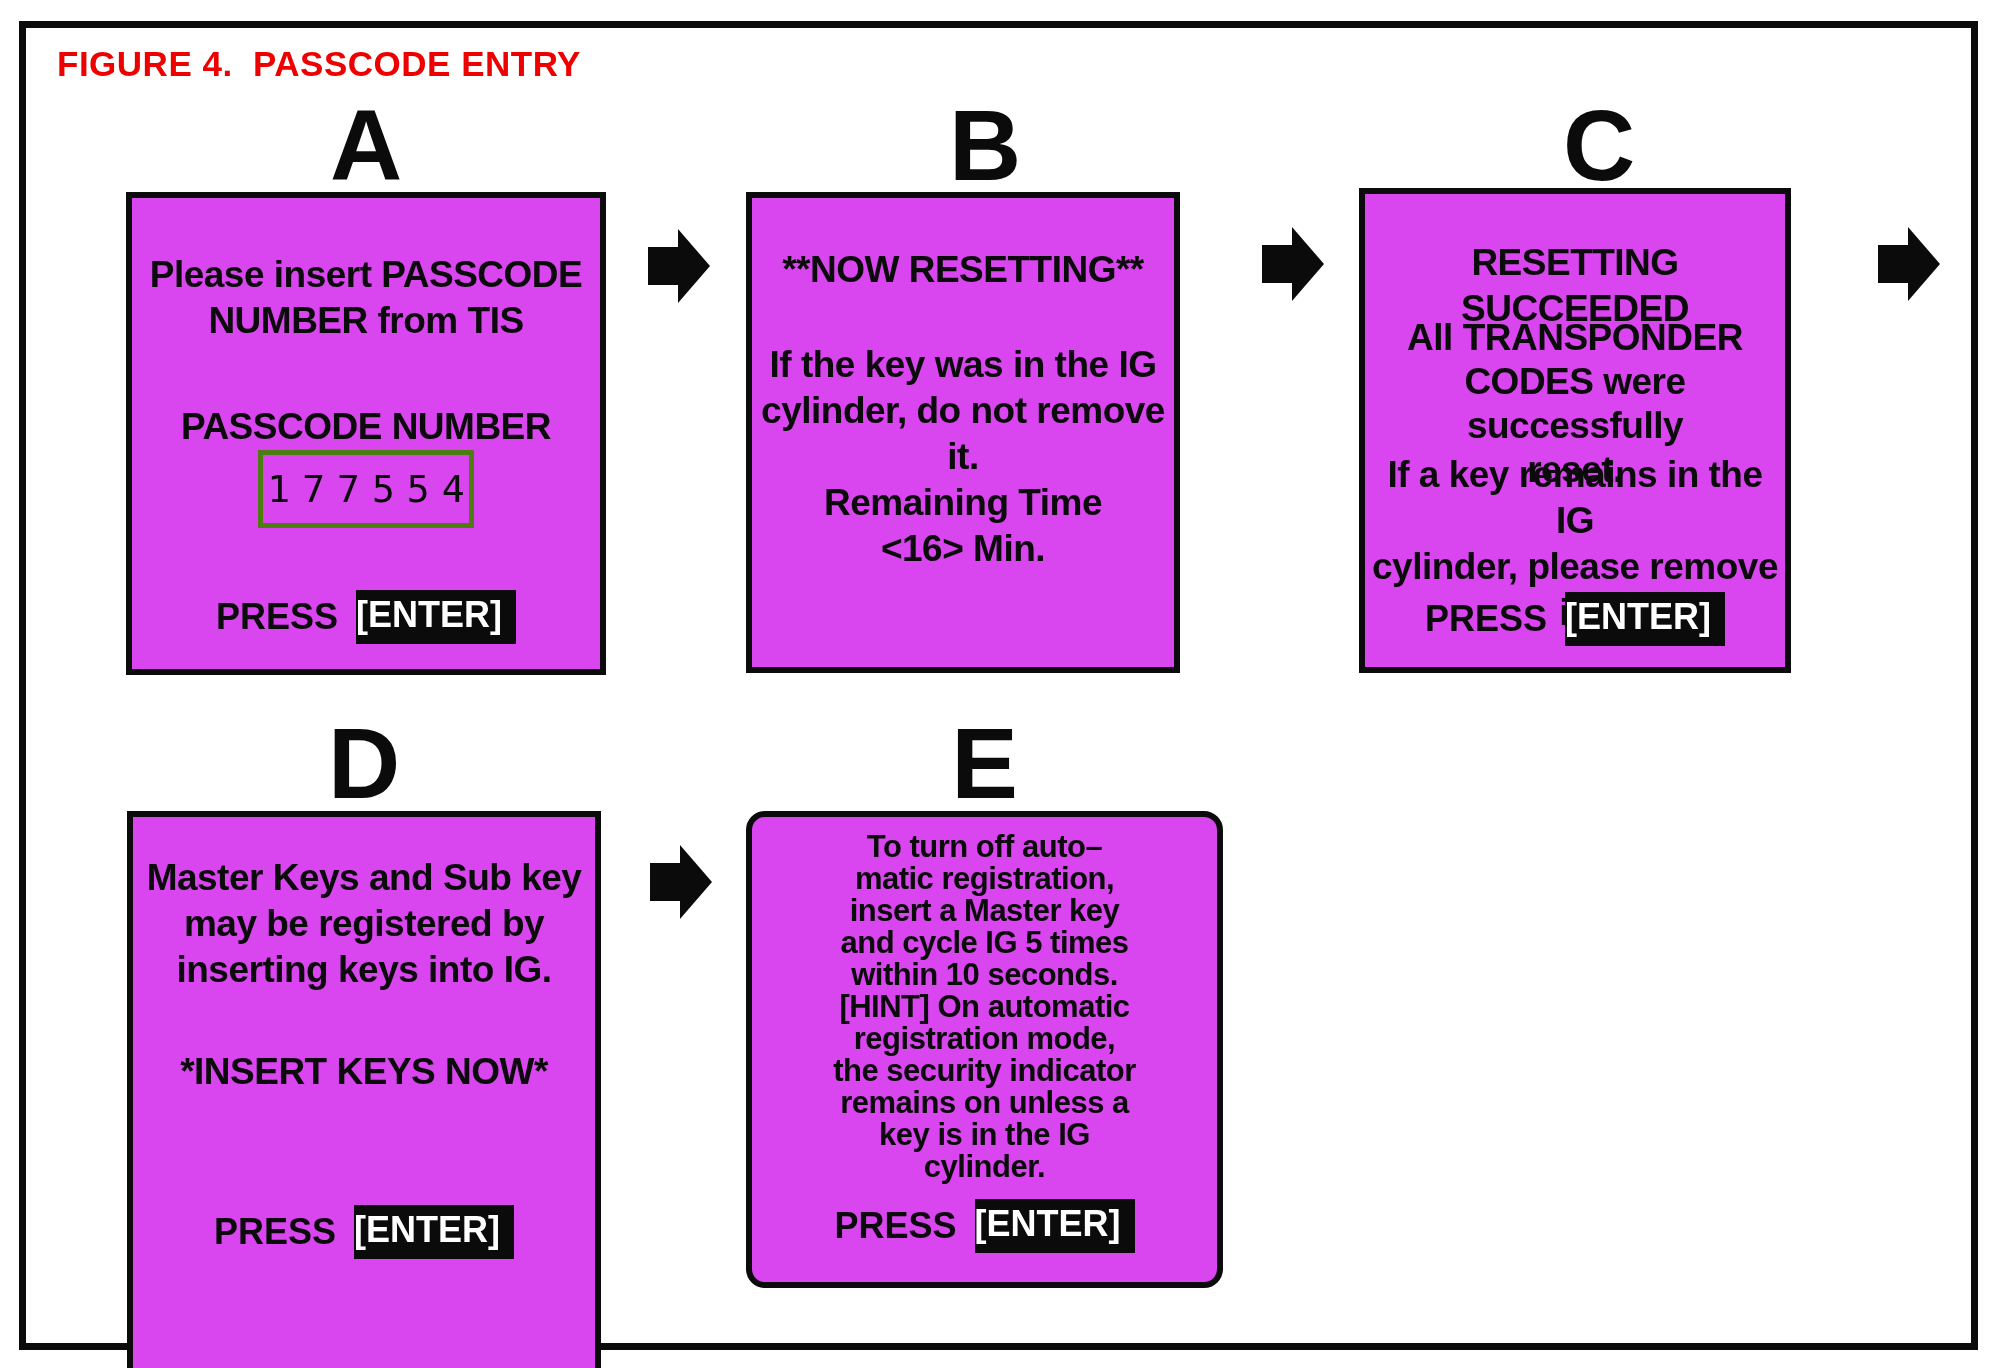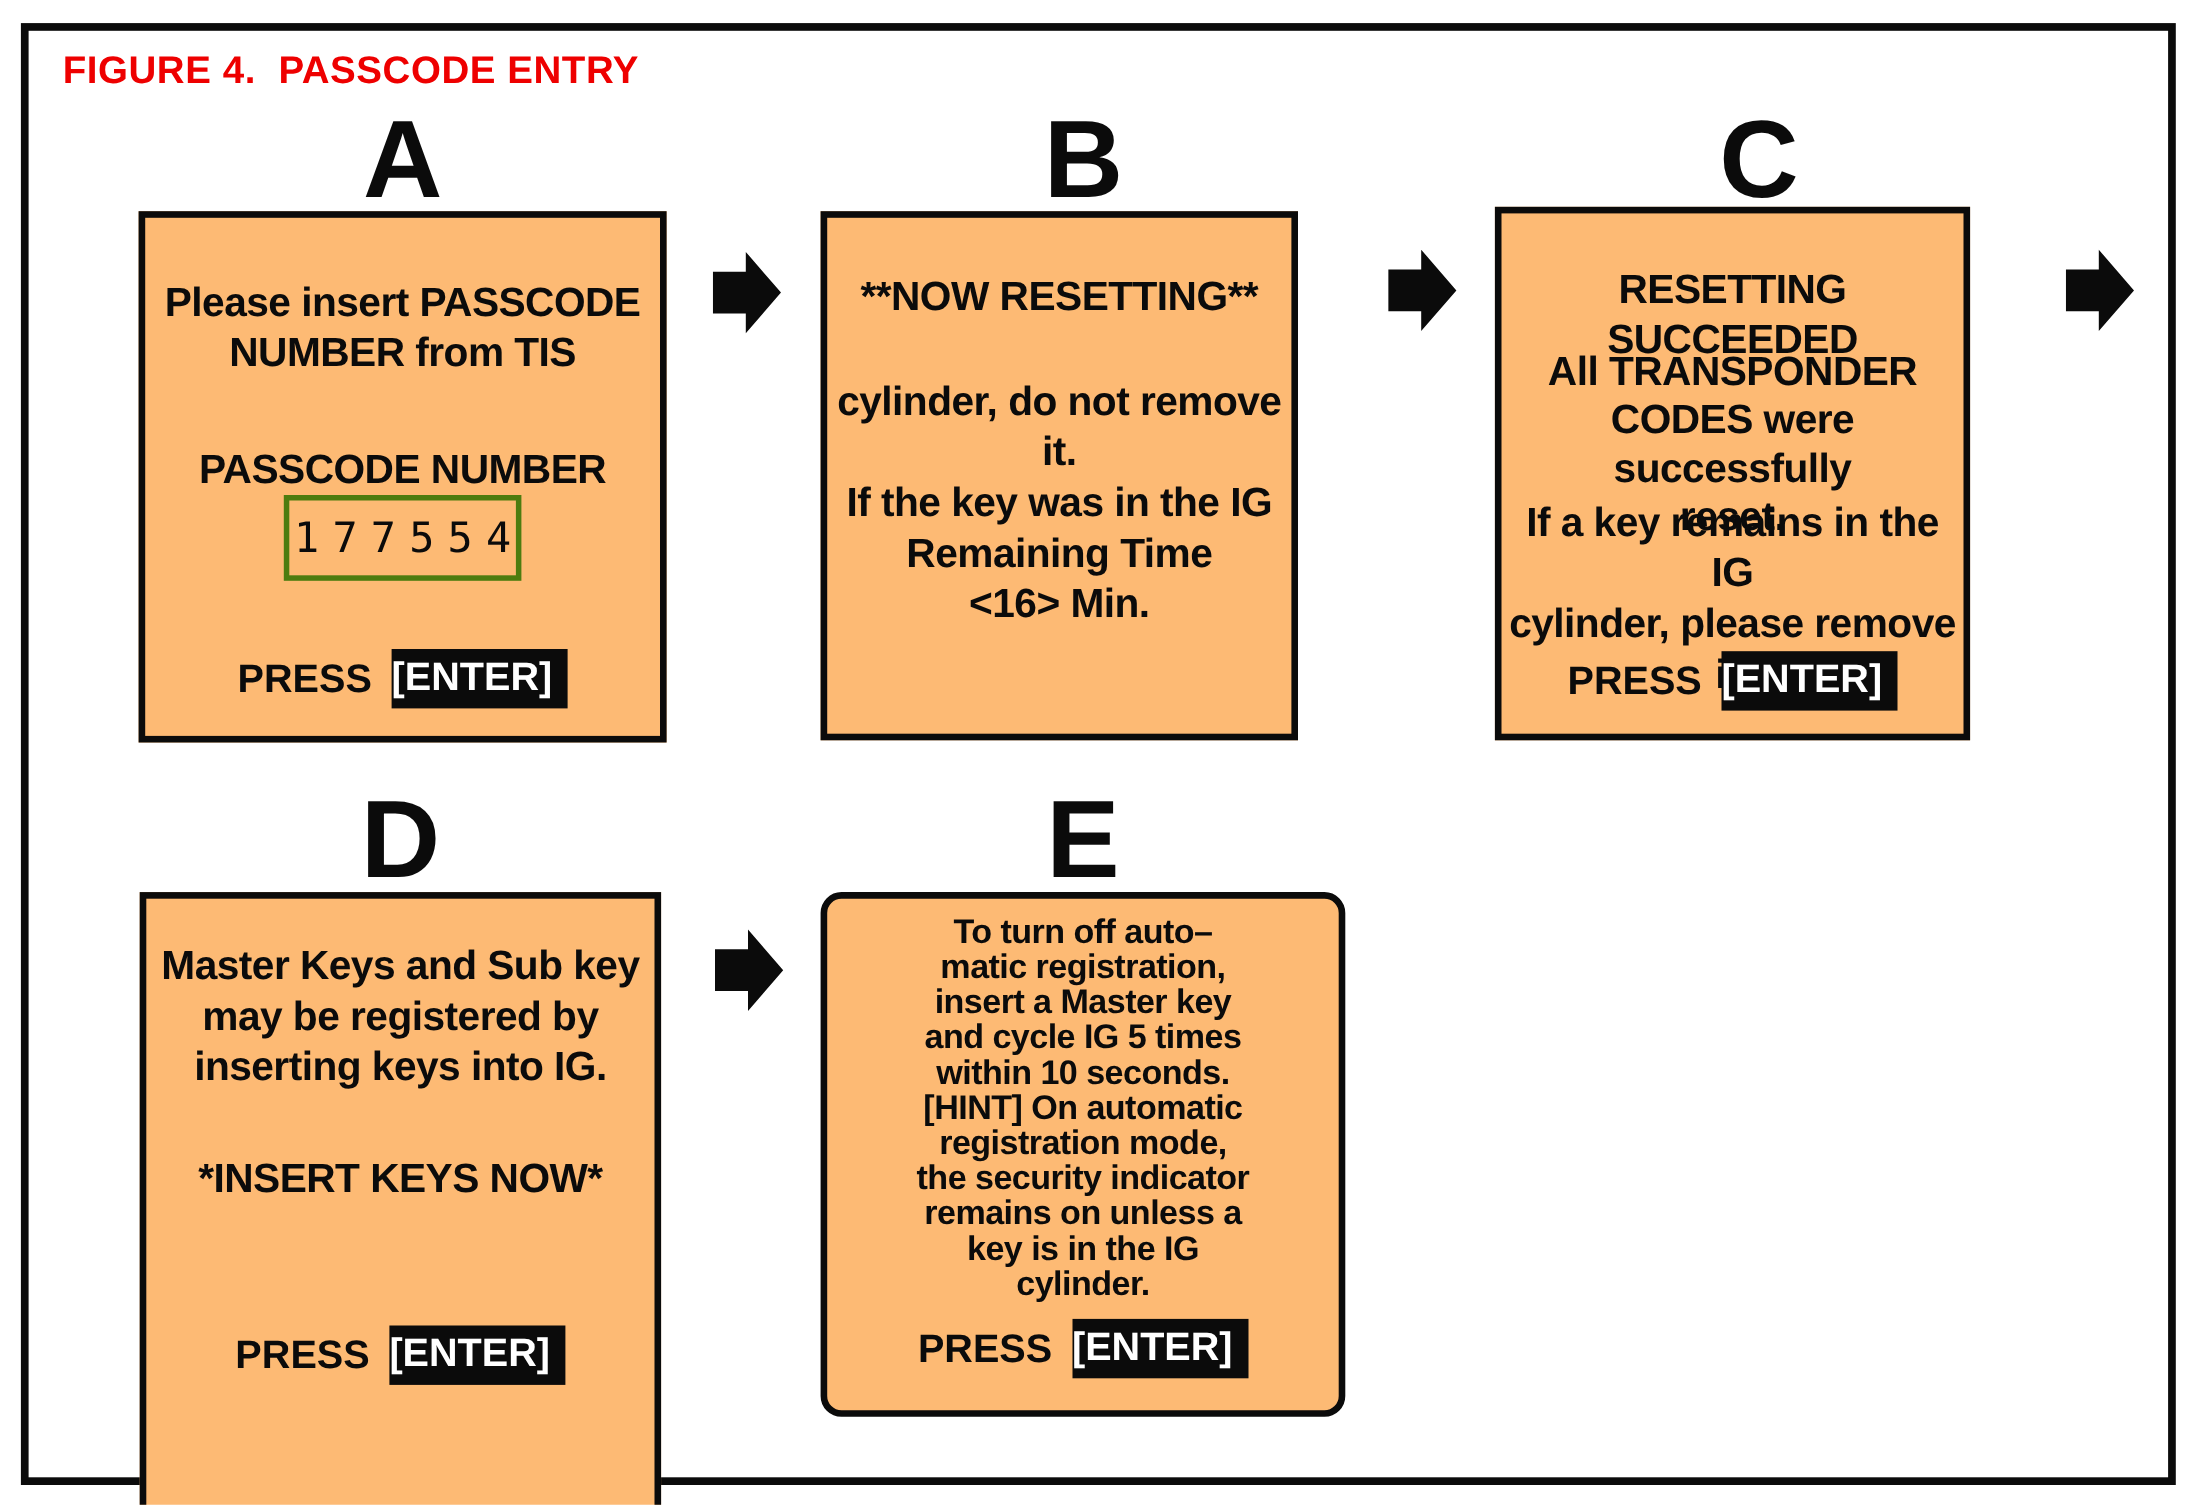--- a/index.html
+++ b/index.html
@@ -14,21 +14,21 @@
   }
   .fig-title{
     position:absolute;left:57px;top:44px;font-size:35px;letter-spacing:.5px;
     white-space:pre;
   }
   .screen-label{
     position:absolute;text-align:center;font-size:100px;line-height:1;
   }
   .screen{
     position:absolute;border:6px solid #0b0b0b;box-sizing:border-box;
-    background:#fdba74;
+    background:#d946ef;
   }
   .abs{position:absolute;left:0;right:0;text-align:center;}
   .msg{font-size:37px;line-height:46px;letter-spacing:-0.5px;}
   .msg-sm{font-size:31px;line-height:32px;letter-spacing:-0.5px;}
   .code-frame{
     position:absolute;left:50%;transform:translateX(-50%);
     width:206px;height:68px;border:5px solid #4d7c0f;box-sizing:content-box;
     display:flex;align-items:center;justify-content:center;
   }
   .code-text{
@@ -97,22 +97,22 @@
   </div>
   <div class="abs press-row" style="top:392px">
     <span>PRESS</span>
     <span class="enter-key">[ENTER]</span>
   </div>
 </div>
 
 <div class="screen" id="box-b">
   <div class="abs msg" style="top:49px">**NOW RESETTING**</div>
   <div class="abs msg" style="top:144px">
+    <div>If the key was in the IG</div>
     <div>cylinder, do not remove it.</div>
-    <div>If the key was in the IG</div>
   </div>
   <div class="abs msg" style="top:282px">
     <div>Remaining Time</div>
     <div>&lt;16&gt; Min.</div>
   </div>
 </div>
 
 <div class="screen" id="box-c">
   <div class="abs msg" style="top:46px">RESETTING SUCCEEDED</div>
   <div class="abs msg" style="top:122px;line-height:44px">

